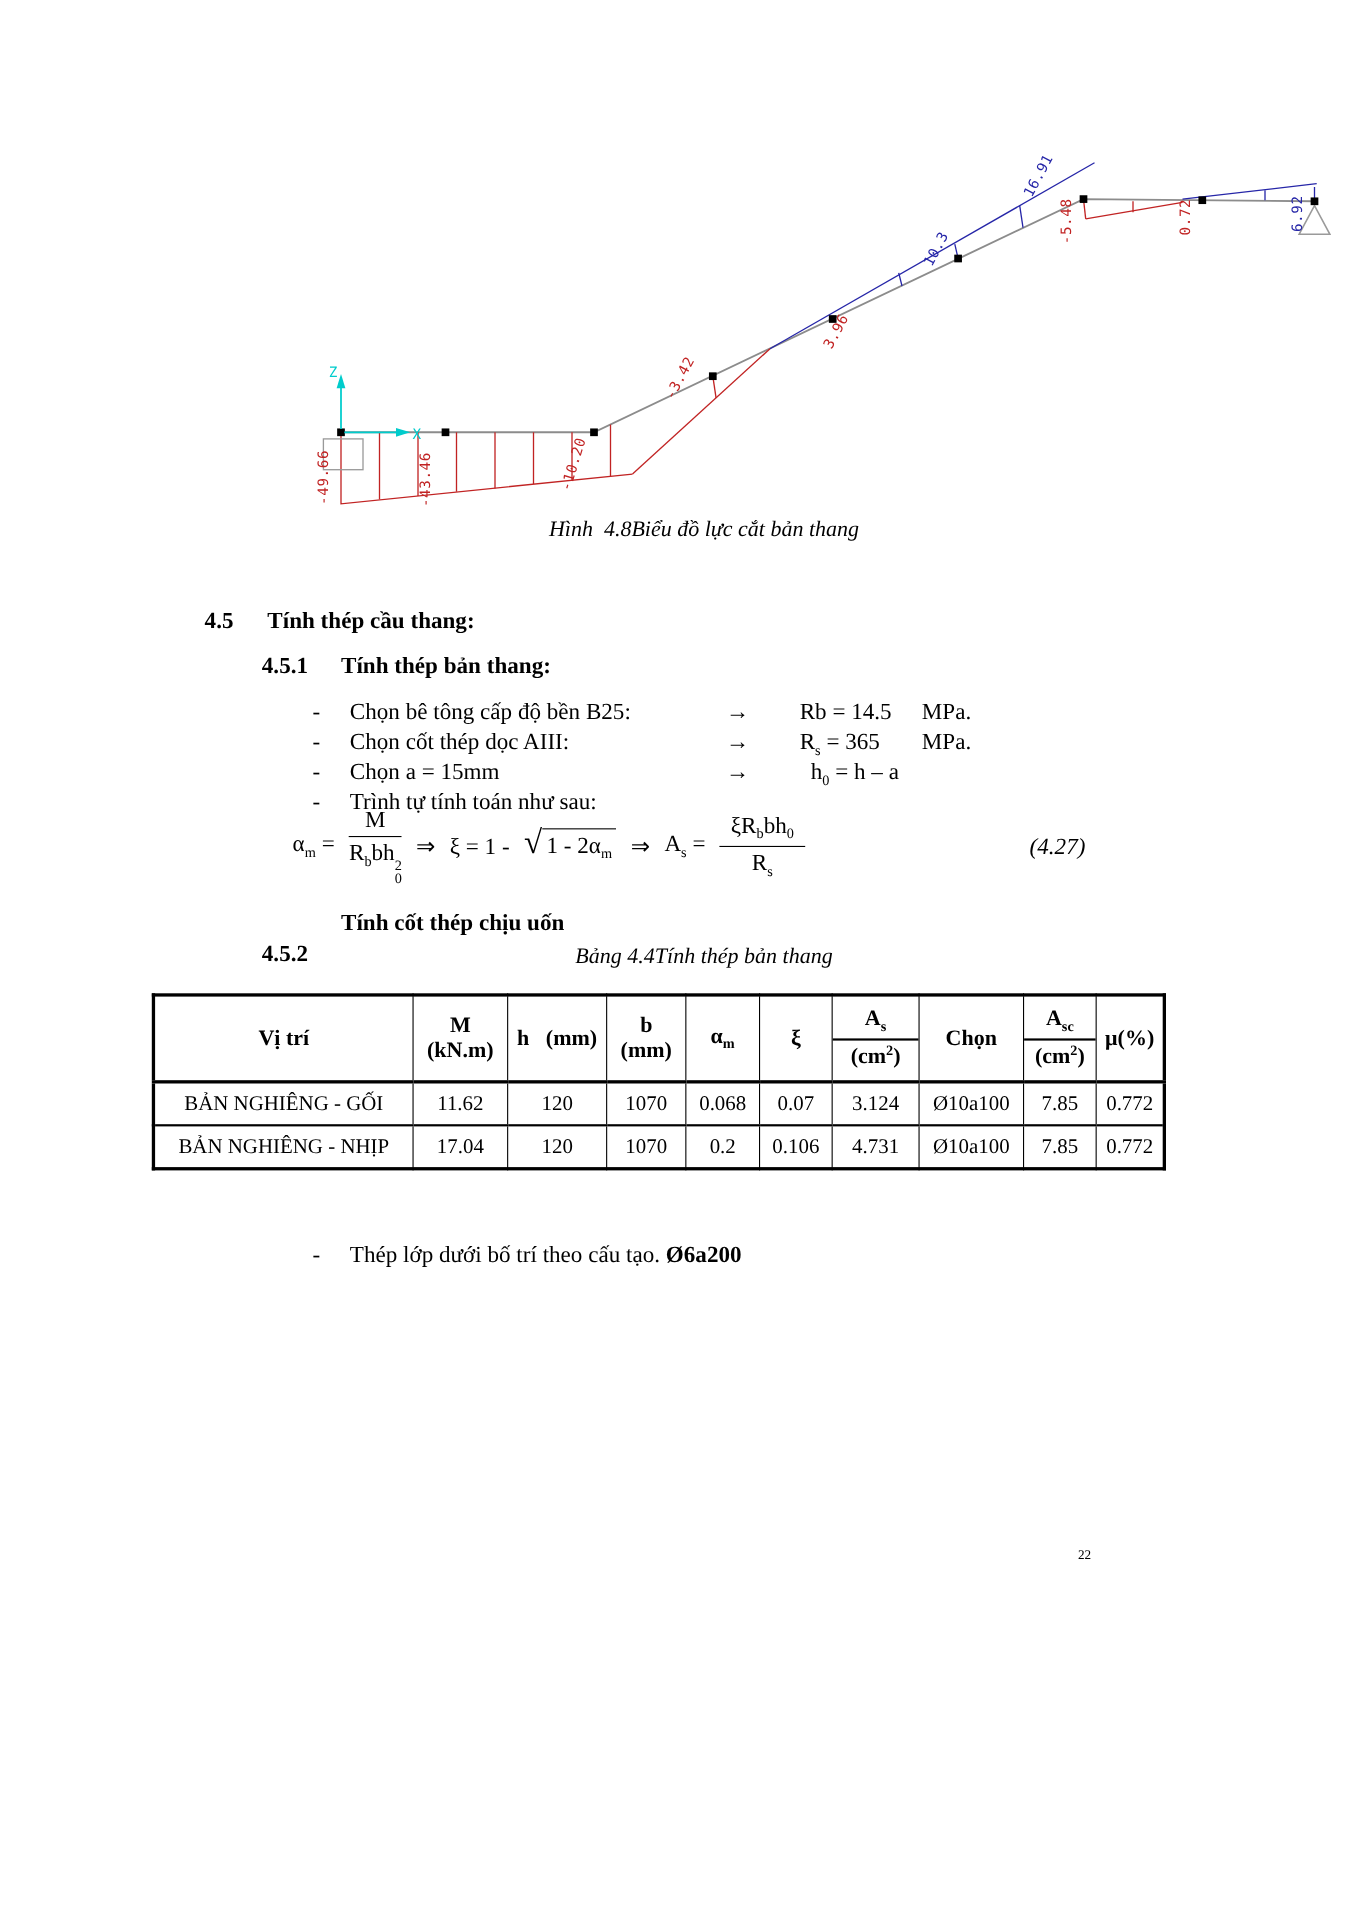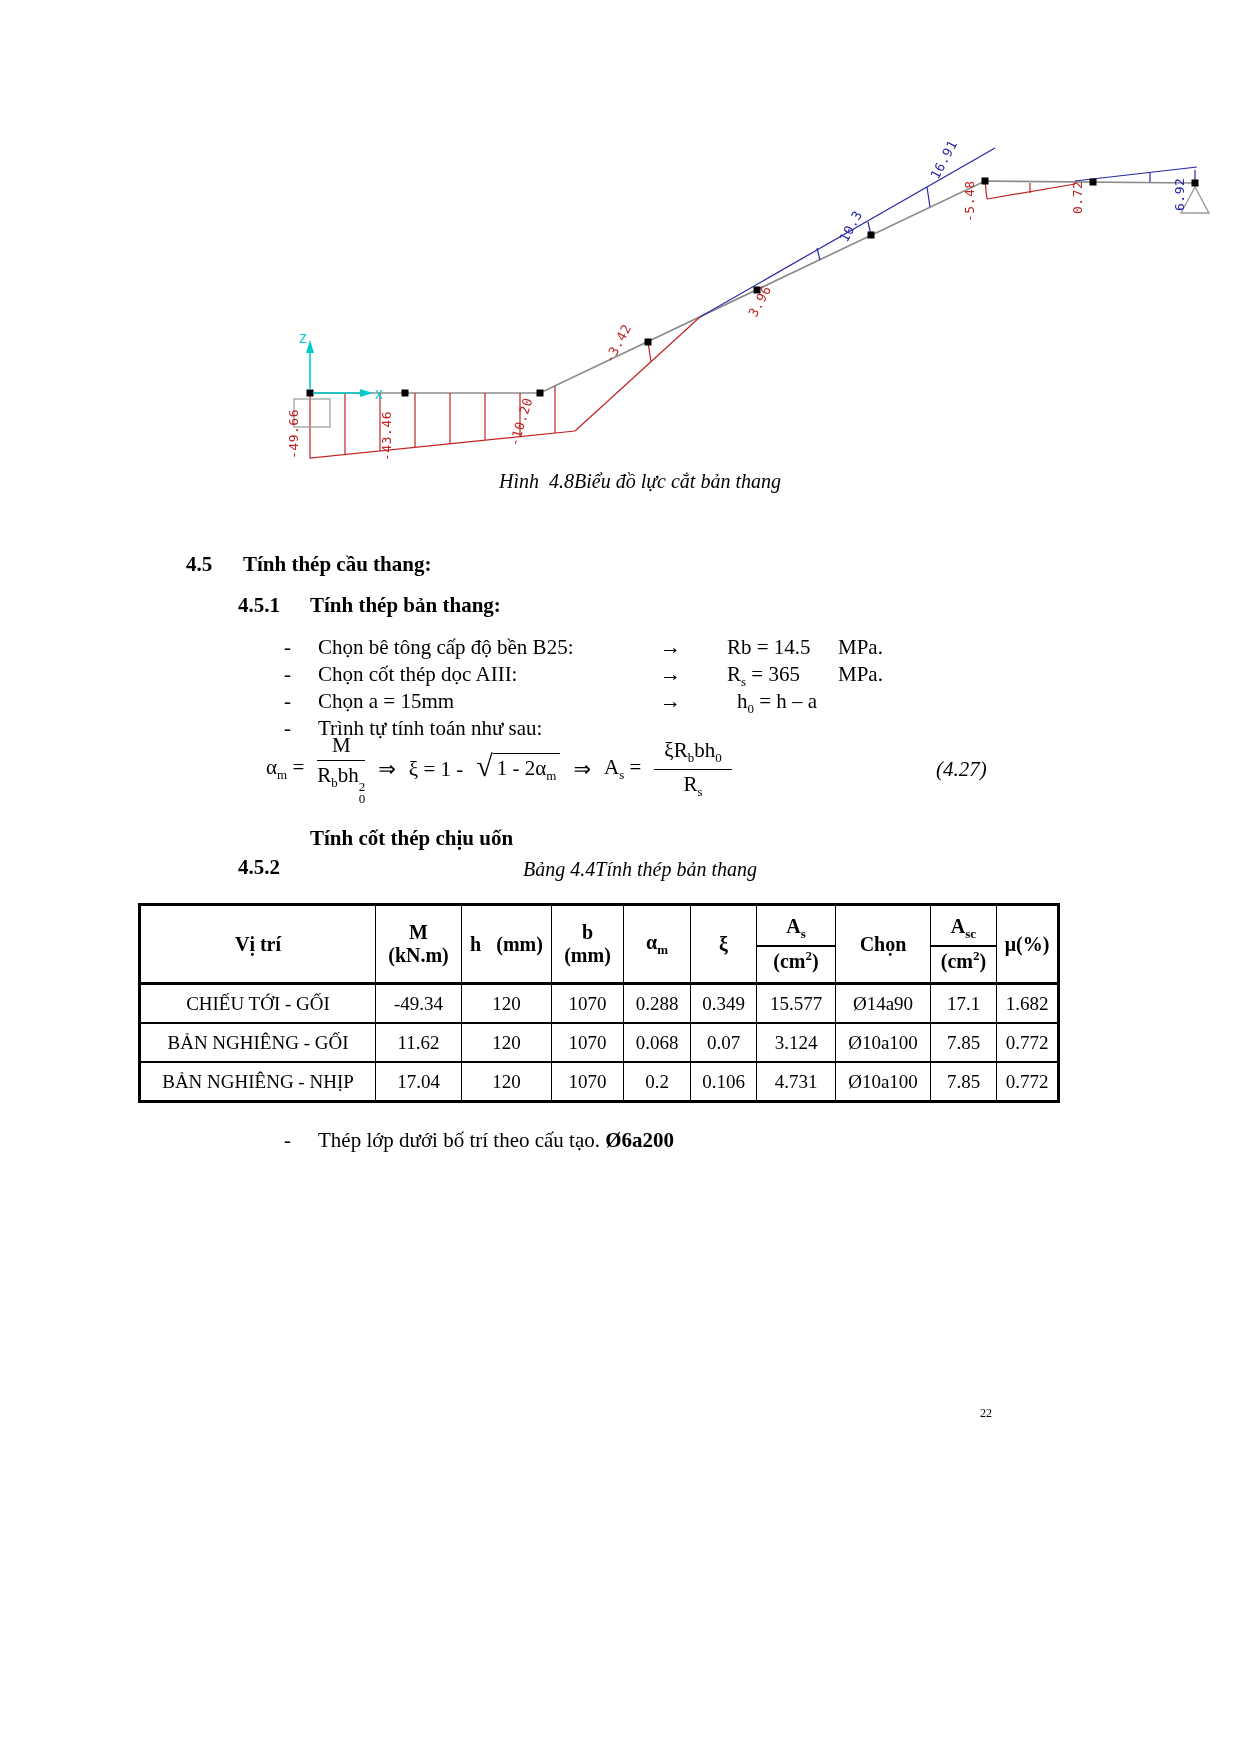--- a/index.html
+++ b/index.html
@@ -220,32 +220,20 @@
         <th>
           <div><span>A</span><sub>sc</sub></div>
           <div class="th-split"></div>
           <div><span>(cm</span><sup>2</sup><span>)</span></div>
         </th>
         <th>μ(%)</th>
       </tr>
     </thead>
     <tbody>
       <tr>
-        <td>CHIẾU TỚI - GỐI</td>
-        <td>-49.34</td>
-        <td>120</td>
-        <td>1070</td>
-        <td>0.288</td>
-        <td>0.349</td>
-        <td>15.577</td>
-        <td>Ø14a90</td>
-        <td>17.1</td>
-        <td>1.682</td>
-      </tr>
-      <tr>
         <td>BẢN NGHIÊNG - GỐI</td>
         <td>11.62</td>
         <td>120</td>
         <td>1070</td>
         <td>0.068</td>
         <td>0.07</td>
         <td>3.124</td>
         <td>Ø10a100</td>
         <td>7.85</td>
         <td>0.772</td>

